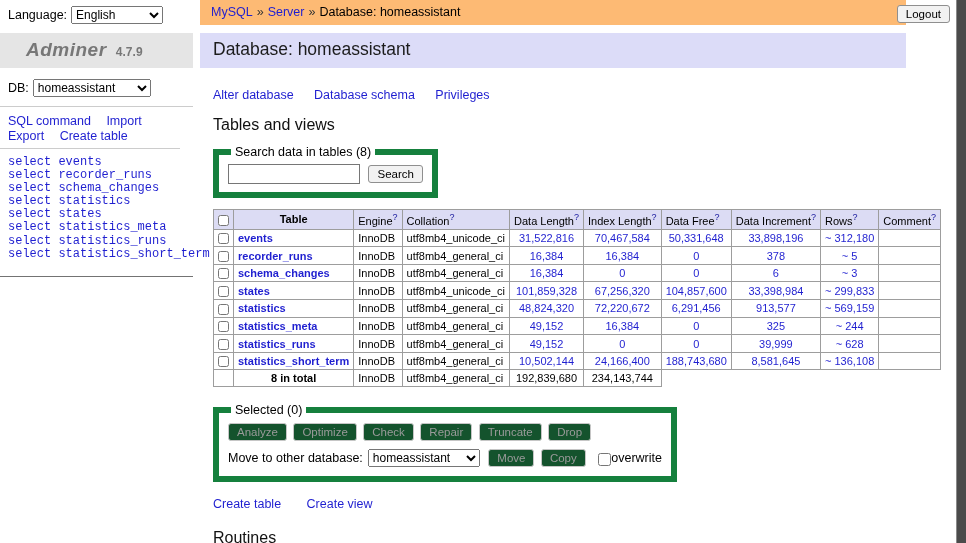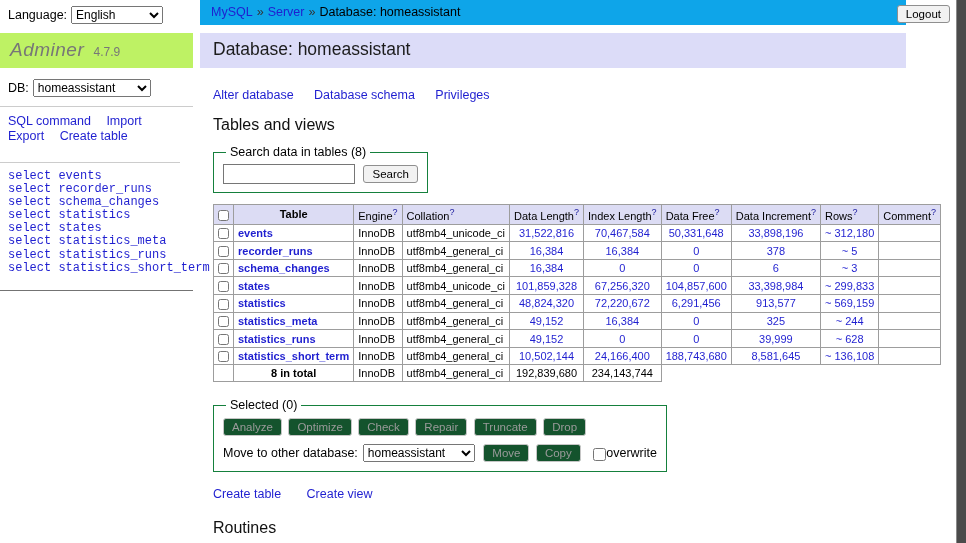--- a/index.html
+++ b/index.html
@@ -14,61 +14,61 @@
   }
   a { color: #1f1fd0; text-decoration: none; cursor: pointer; }
 
   
   .lang-bar { position: absolute; left: 8px; top: 6px; font-size: 12.5px; }
   .lang-bar select { width: 92px; font-size: 12px; margin-left: 4px; }
 
   
   .breadcrumb {
     position: absolute; left: 200px; top: 0; width: 706px; height: 25px;
-    background: #0ea5e9; padding: 5px 0 0 11px; font-size: 12.5px; color: #000;
+    background: #fdba74; padding: 5px 0 0 11px; font-size: 12.5px; color: #000;
   }
   .breadcrumb .sep { color: #333; margin: 0 4px; }
 
   
   .btn {
     font-family: inherit; font-size: 11.5px; color: #000;
     background: #f2f2f2; border: 1px solid #8f8f8f; border-radius: 3px;
     padding: 2px 8px; cursor: pointer;
   }
   .btn.disabled { color: #9a9a9a; background: #14532d; border-color: #c6c6c6; }
   .logout { position: absolute; top: 5px; right: 16px; }
 
   
   .sidebar { position: absolute; left: 0; top: 33px; width: 193px; }
   .sidebar h1 {
-    background: #bef264; padding: 6px 10px 7px; font-weight: normal;
+    background: #e5e5e5; padding: 6px 26px 7px; font-weight: bold;
     font-size: 19px; color: #777;
   }
   .sidebar h1 .brand { color: #777; font-style: italic; letter-spacing: 0.5px; }
   .sidebar h1 .version { font-size: 12px; color: #777; margin-left: 4px; }
   .db-row { padding: 11px 8px 9px; border-bottom: 1px solid #ccc; font-size: 12.5px; }
   .db-row select { width: 118px; font-size: 12px; margin-left: 4px; }
-  .menu-links { padding: 7px 8px 18px; border-bottom: 1px solid #ccc; line-height: 15px; width: 180px; }
+  .menu-links { padding: 7px 8px 4px; border-bottom: 1px solid #ccc; line-height: 15px; width: 180px; }
   .menu-links a { margin-right: 12px; font-size: 12.5px; white-space: nowrap; display: inline-block; }
   ul.table-list { list-style: none; padding: 7px 8px 15px; border-bottom: 1px solid #737373; font-family: Liberation Mono, monospace; }
   ul.table-list li { line-height: 13.1px; }
   ul.table-list a { font-size: 12px; white-space: nowrap; }
 
   
   .content { position: absolute; left: 200px; top: 33px; width: 706px; }
   .content h2 {
     background: #dcdcf8; font-size: 17.5px; font-weight: normal;
     color: #1c1c1c; padding: 6px 13px 8px;
   }
   .actions { margin: 20px 0 0 13px; }
   .actions a { margin-right: 17px; }
   h3 { font-size: 16px; font-weight: normal; color: #111; margin: 14px 0 0 13px; }
 
   fieldset {
-    border: 1px solid #15803d; width: fit-content;
+    border: 6px solid #15803d; width: fit-content;
     margin: 11px 0 8px 13px; padding: 5px 9px 8px;
   }
   legend { font-size: 12.5px; padding: 0 4px; margin-left: 3px; }
   .search-input { width: 132px; font-size: 12px; padding: 2px 3px; border: 1px solid #767676; }
   .search-btn { margin-left: 5px; }
 
   table.tables { border-collapse: collapse; margin: 11px 0 0 13px; font-size: 11px; }
   .tables th, .tables td { border: 1px solid #9d9d9d; padding: 2px 4px; white-space: nowrap; height: 17px; }
   .tables thead th, .tables thead td { background: #dcdcf4; }
   .tables thead td { font-weight: normal; text-align: left; }

